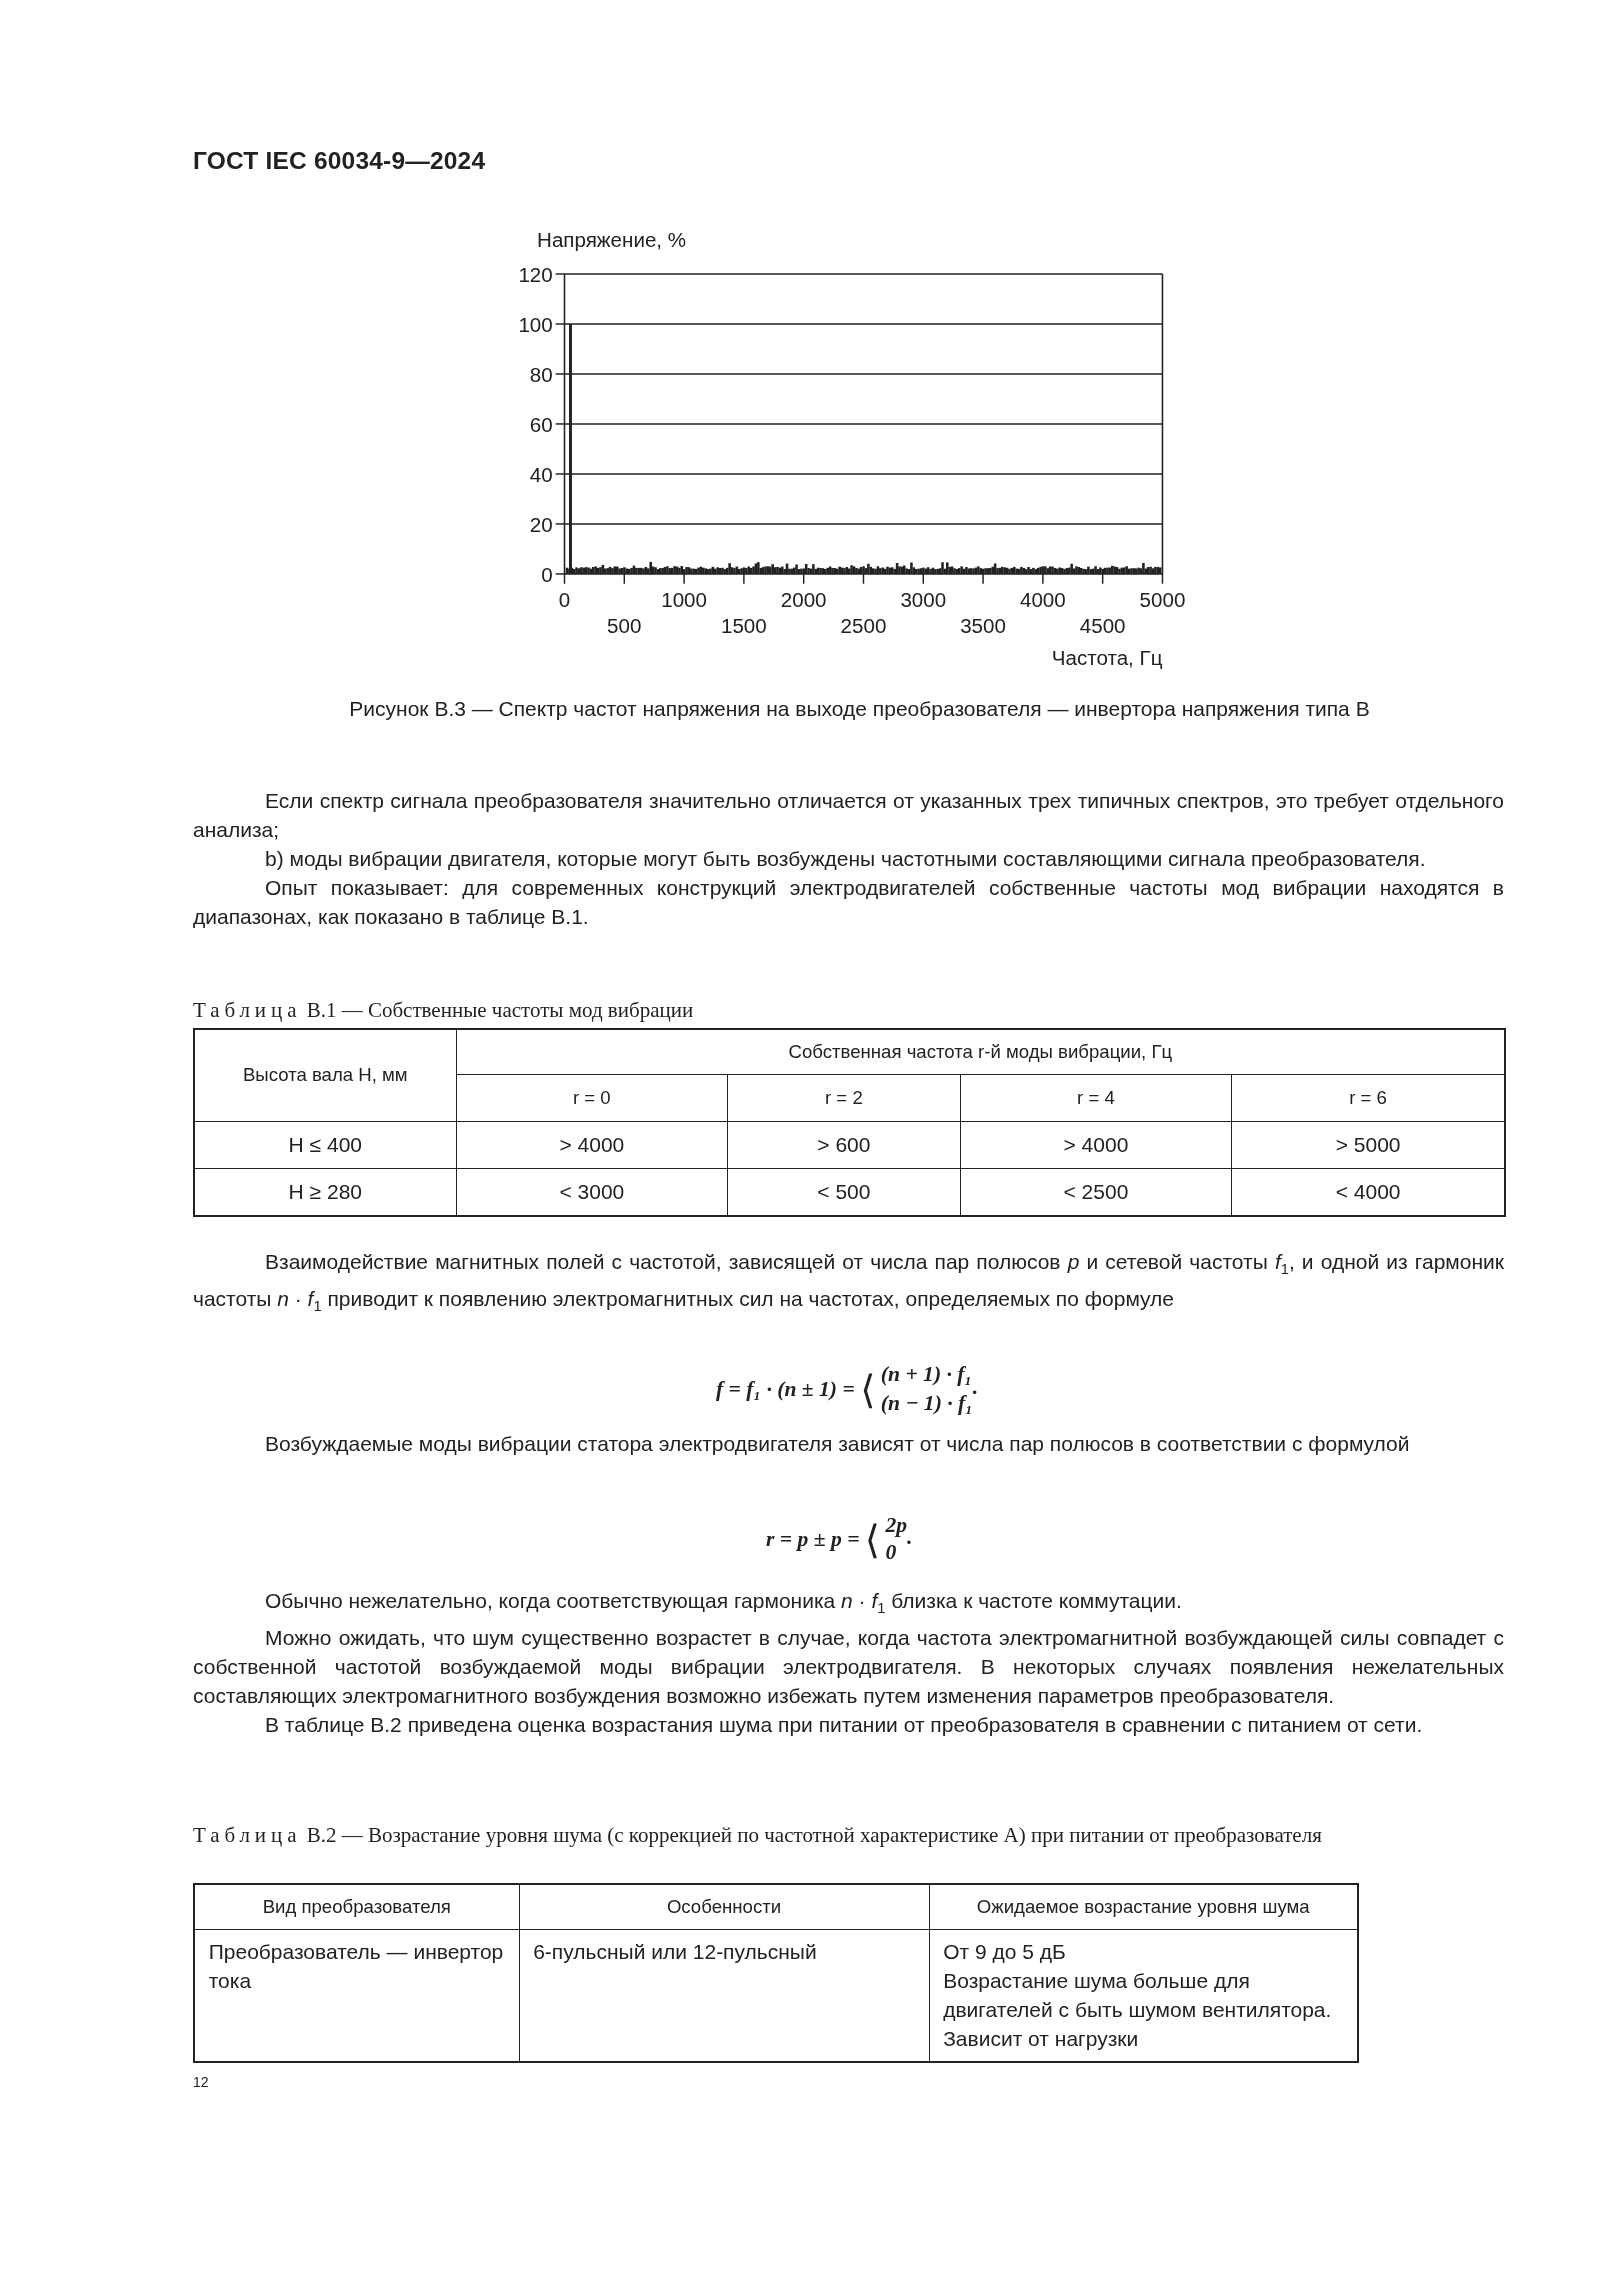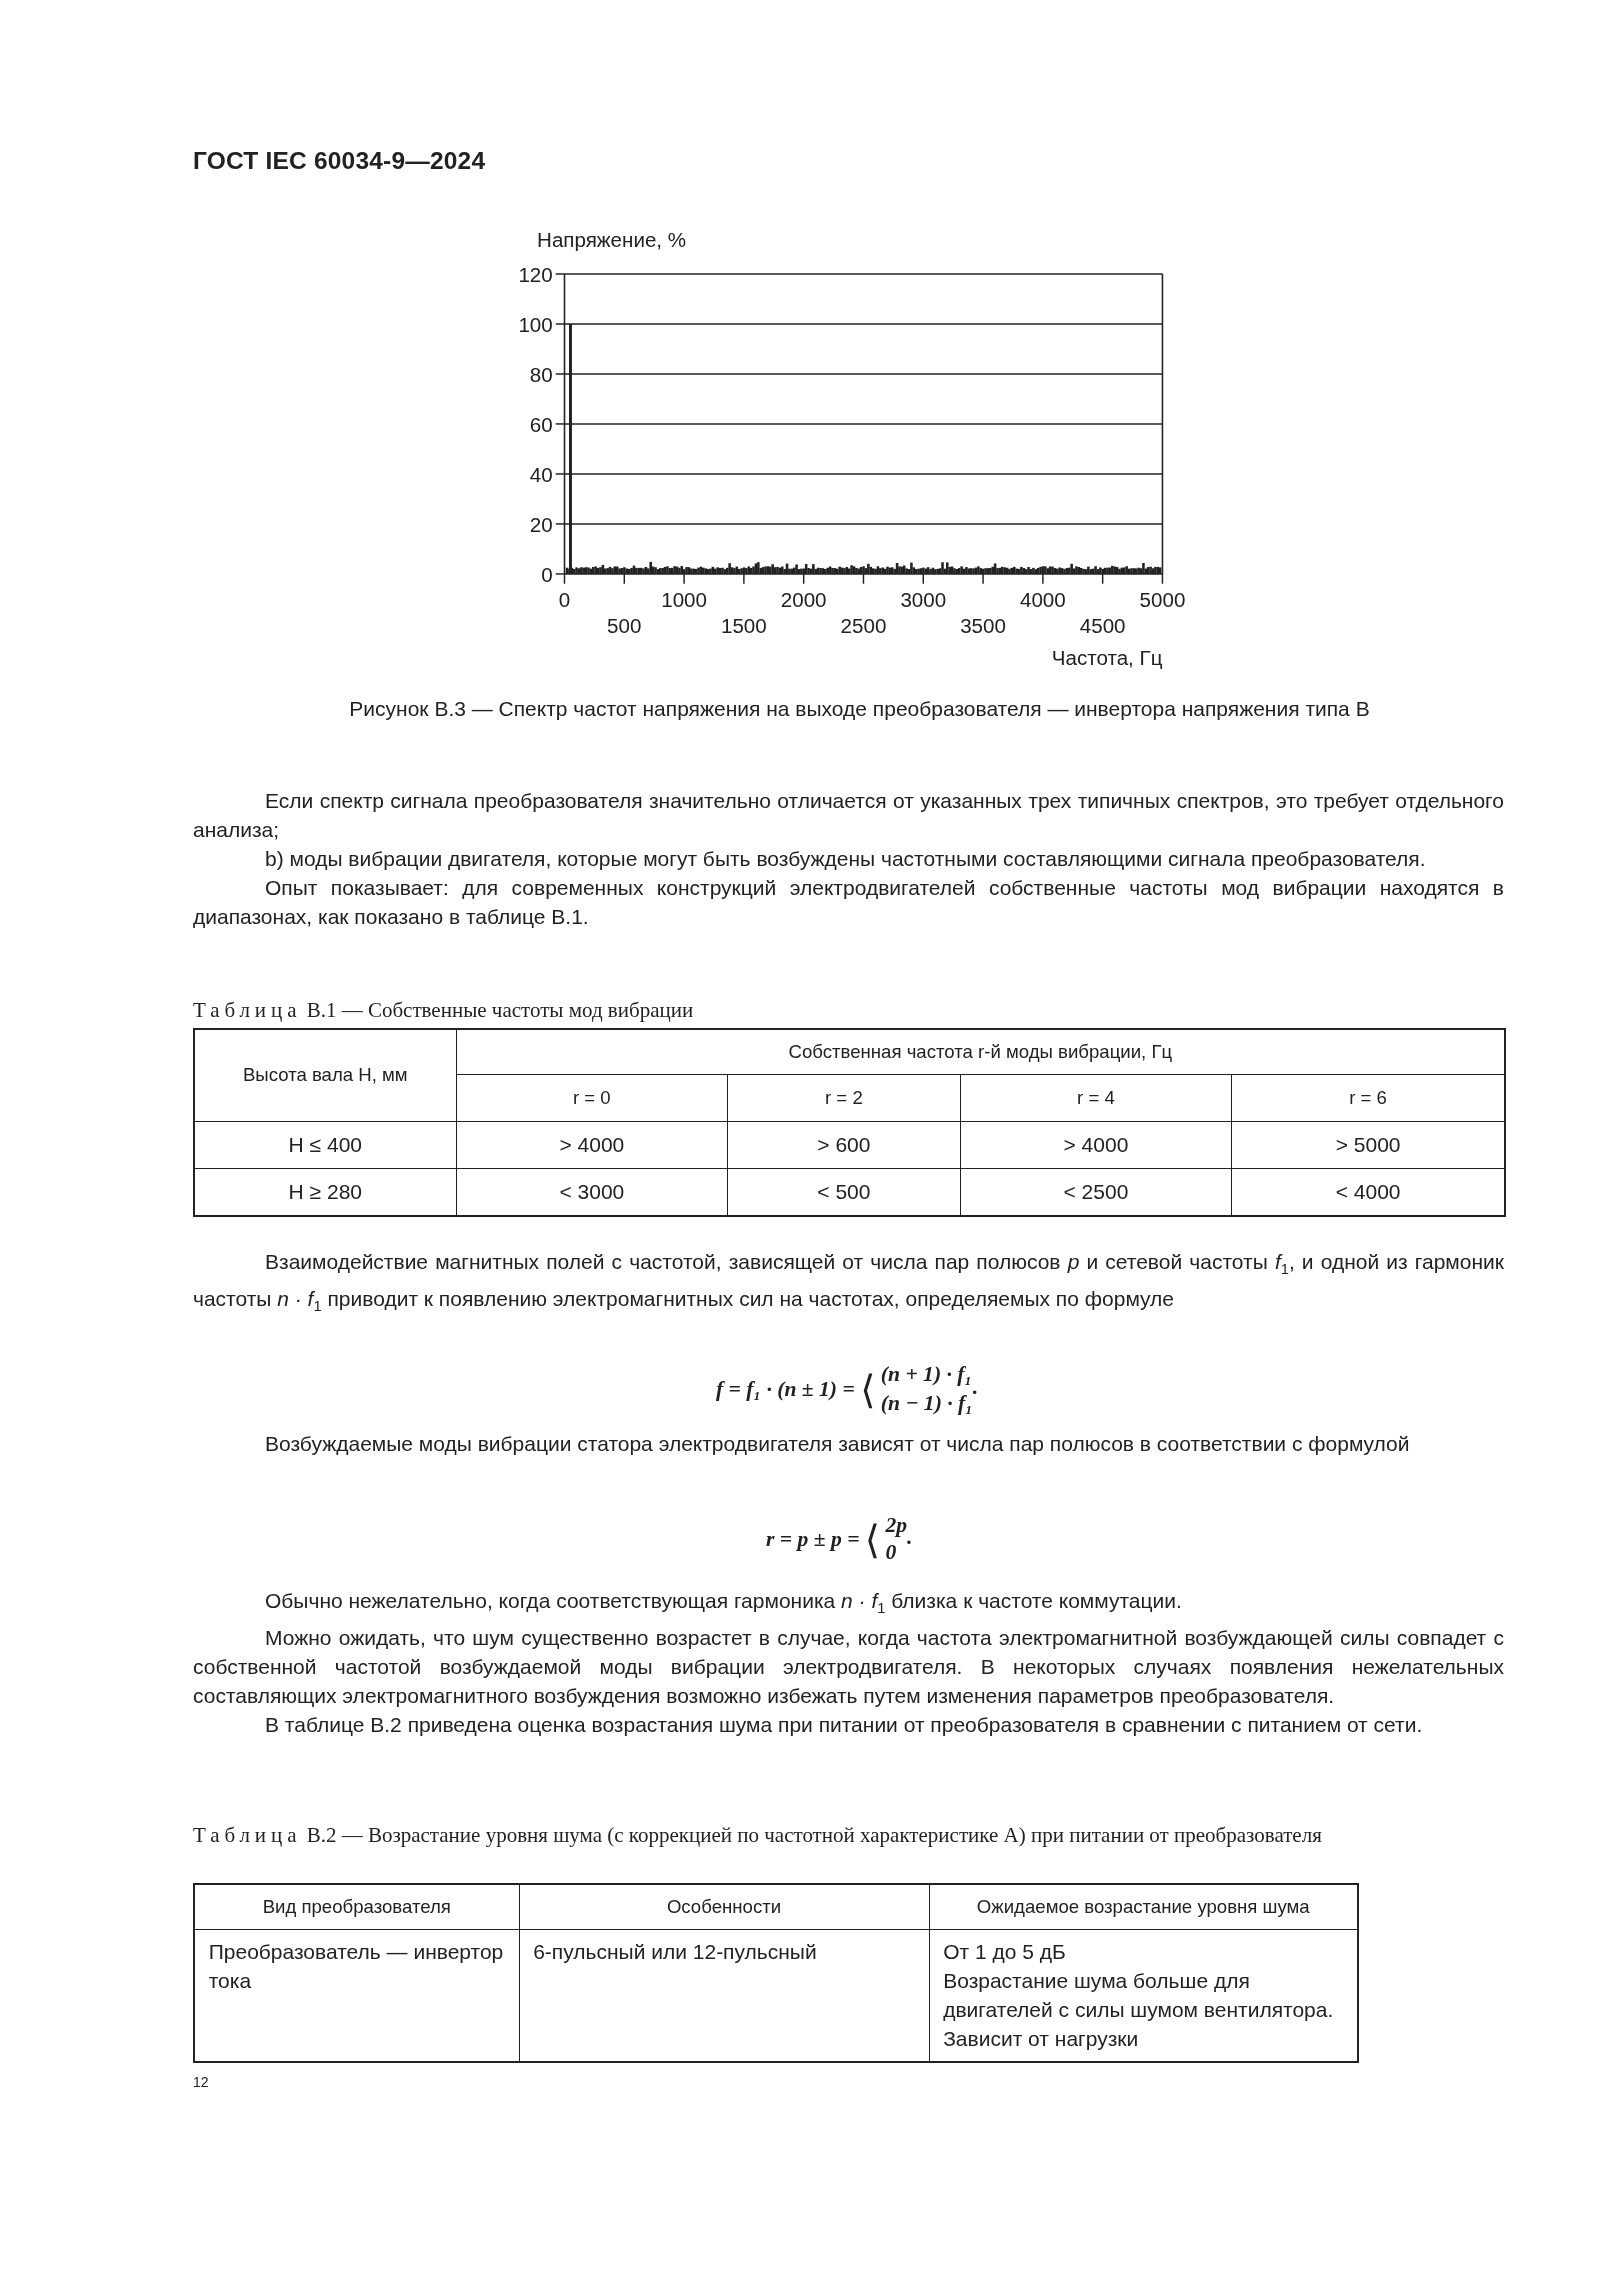--- a/index.html
+++ b/index.html
@@ -425,21 +425,21 @@
   <tbody>
       <tr style="height:45px;" class="dbl-bottom">
     <td class="small">Вид преобразователя</td>
     <td class="small">Особенности</td>
     <td class="small">Ожидаемое возрастание уровня шума</td>
   </tr>
   <tr style="height:106px;">
     <td style="text-align:left; vertical-align:top; padding:7.8px 13.7px; line-height:29px;">Преобразователь — инвертор тока</td>
     <td style="text-align:left; vertical-align:top; padding:7.8px 13.7px; line-height:29px;">6-пульсный или 12-пульсный</td>
     <td style="text-align:left; vertical-align:top; padding:7.8px 13.7px; line-height:29px;">
-      <div>От 1 до 5 дБ</div>
-      <div>Возрастание шума больше для двигателей с силы шумом вентилятора. Зависит от нагрузки</div>
+      <div>От 9 до 5 дБ</div>
+      <div>Возрастание шума больше для двигателей с быть шумом вентилятора. Зависит от нагрузки</div>
     </td>
   </tr>
 </tbody>
   </table>
 
 <div class="abs pnum">12</div>
 
 
 </body></html>

